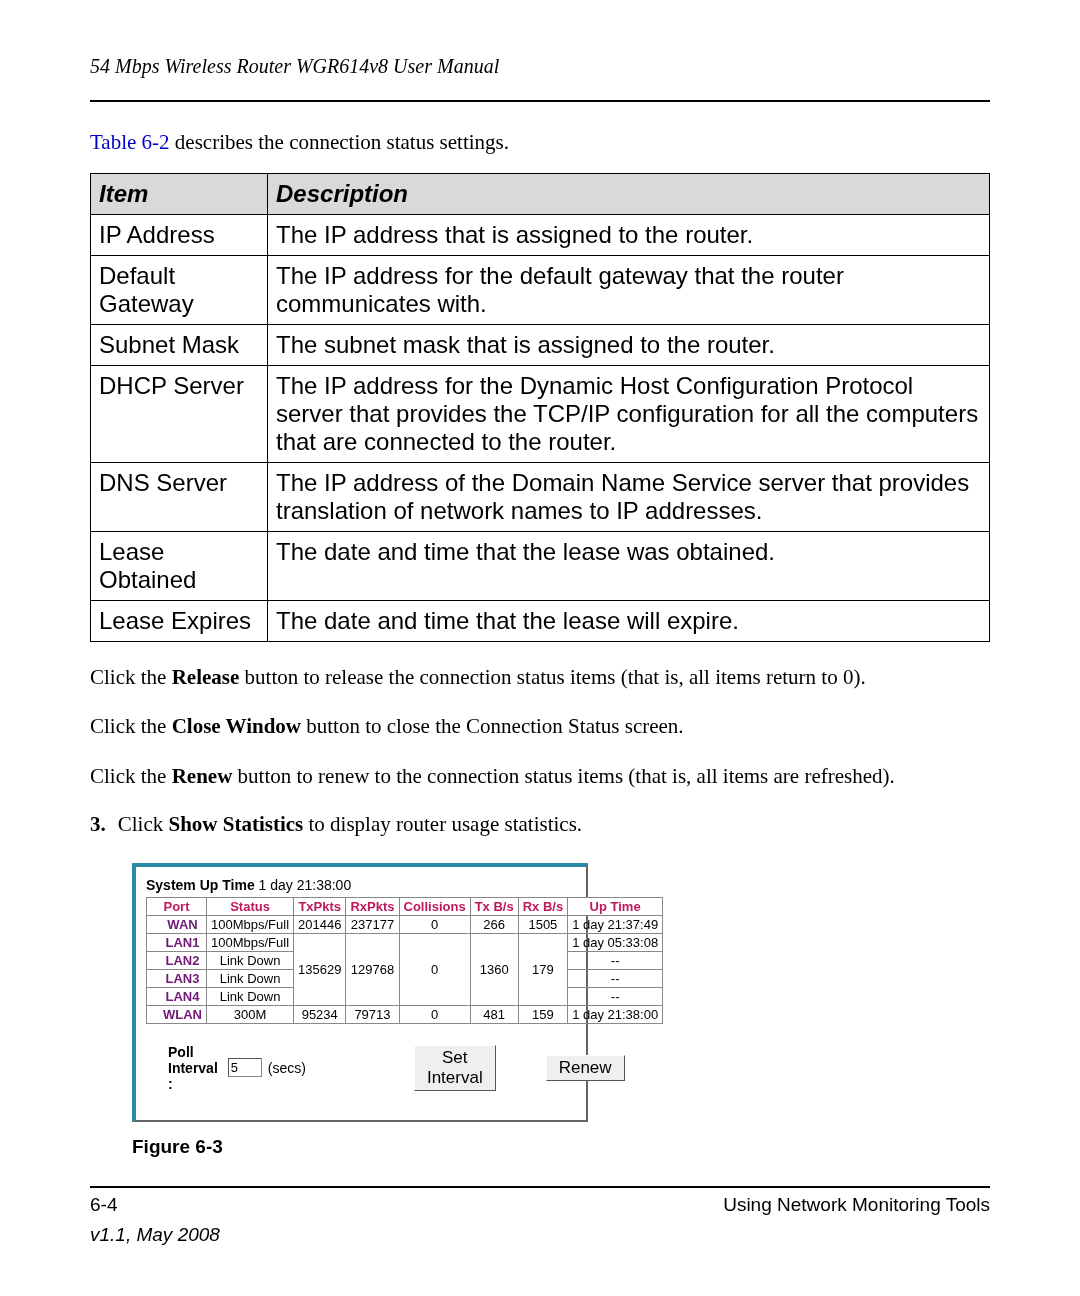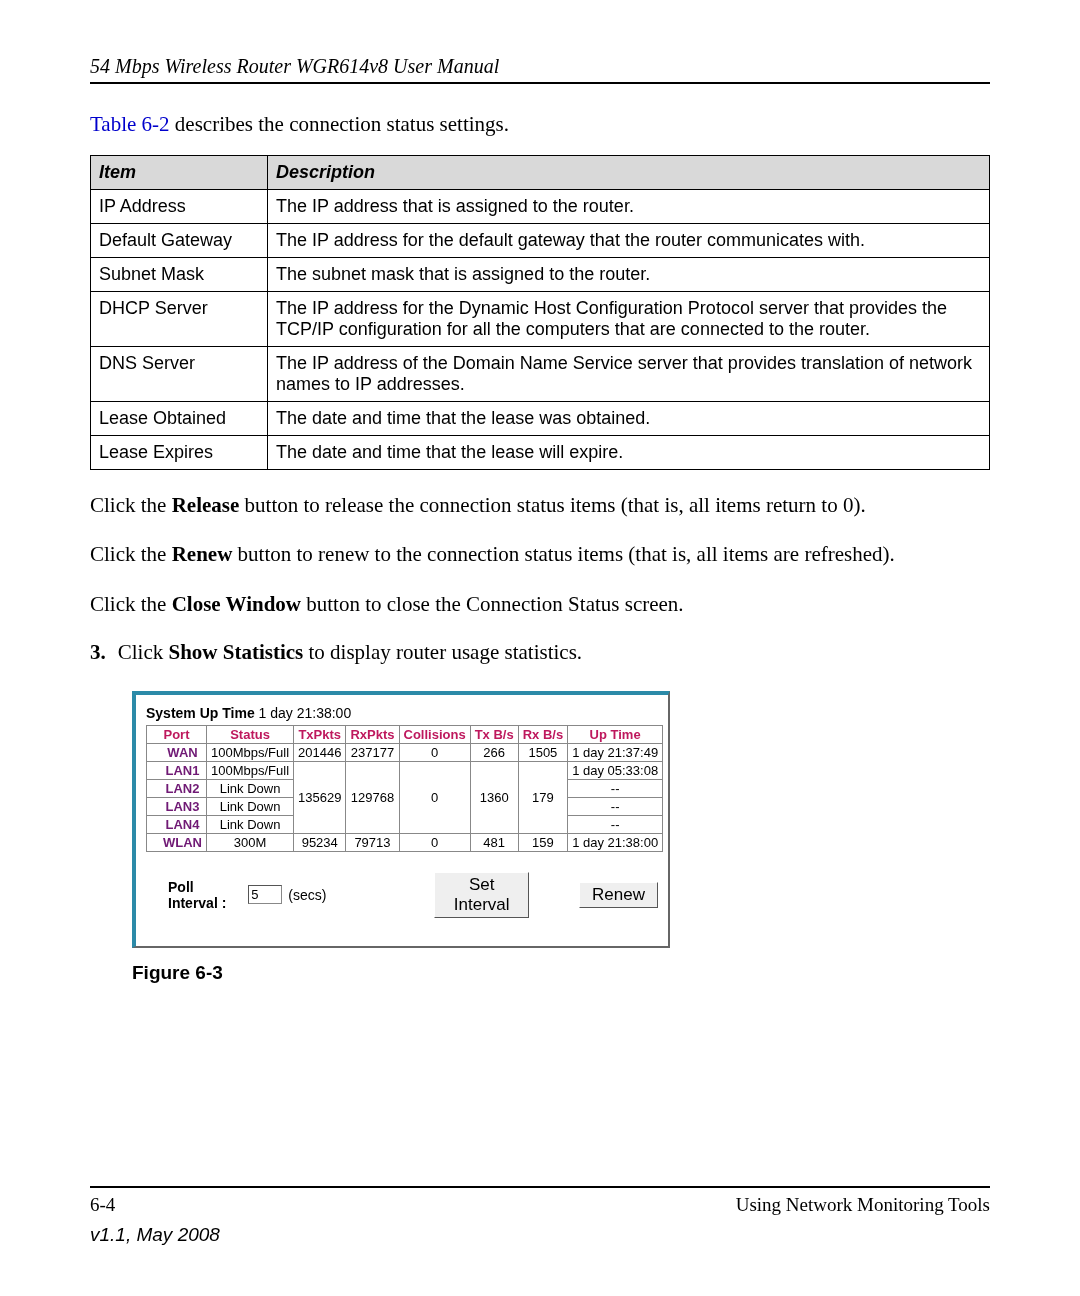--- a/index.html
+++ b/index.html
@@ -15,42 +15,42 @@
   .page {
     padding: 55px 90px 40px 90px;
     box-sizing: border-box;
     height: 100%;
     position: relative;
   }
   .running-header {
     font-style: italic;
     font-size: 20px;
     border-bottom: 2px solid #000;
-    padding-bottom: 4px;
+    padding-bottom: 22px;
     margin-bottom: 28px;
   }
   .intro-line {
     font-size: 21px;
     margin-bottom: 18px;
   }
   .intro-line a {
     color: #0000cc;
     text-decoration: none;
   }
   .table-caption {
     font-family: Arial, Helvetica, sans-serif;
     font-weight: bold;
     font-size: 19px;
     margin-bottom: 12px;
   }
   table.settings {
     width: 100%;
     border-collapse: collapse;
     font-family: Arial, Helvetica, sans-serif;
-    font-size: 18px;
+    font-size: 24px;
   }
   table.settings th, table.settings td {
     border: 1px solid #000;
     padding: 6px 8px;
     text-align: left;
     vertical-align: top;
   }
   table.settings th {
     background: #d9d9d9;
     font-weight: bold;
@@ -68,21 +68,21 @@
     font-size: 21px;
     margin-top: 22px;
   }
   .step-num { font-weight: bold; margin-right: 12px; }
   .step-text .bold { font-weight: bold; }
 
   
   .stats-wrap {
     margin-top: 26px;
     margin-left: 42px;
-    width: 538px;
+    width: 456px;
   }
   .stats-panel {
     border-top: 4px solid #2b8aa8;
     border-left: 4px solid #2b8aa8;
     border-right: 2px solid #666;
     border-bottom: 2px solid #666;
     padding: 10px 10px 28px 10px;
     font-family: Arial, Helvetica, sans-serif;
     background: #fff;
   }
@@ -156,21 +156,21 @@
     bottom: 50px;
     font-size: 19px;
   }
   .footer-rule {
     border-top: 2px solid #000;
     margin-bottom: 6px;
   }
   .footer-row {
     display: flex;
     justify-content: space-between;
-    font-family: Liberation Serif, serif;
+    font-family: Liberation Sans, sans-serif;
     align-items: center;
   }
   .footer-version {
     text-align: left;
     font-style: italic;
     font-family: Arial, Helvetica, sans-serif;
     margin-top: 8px;
   }
 </style>
 </head>
@@ -220,24 +220,24 @@
           <td class="item-col">Lease Expires</td>
           <td>The date and time that the lease will expire.</td>
         </tr>
     </tbody>
   </table>
 
   <div class="body-para">
     <span>Click the </span><span class="bold">Release</span><span> button to release the connection status items (that is, all items return to 0).</span>
   </div>
   <div class="body-para">
+    <span>Click the </span><span class="bold">Close Window</span><span> button to close the Connection Status screen.</span>
+  </div>
+  <div class="body-para">
     <span>Click the </span><span class="bold">Renew</span><span> button to renew to the connection status items (that is, all items are refreshed).</span>
-  </div>
-  <div class="body-para">
-    <span>Click the </span><span class="bold">Close Window</span><span> button to close the Connection Status screen.</span>
   </div>
 
   <div class="step-row">
     <div class="step-num">3.</div>
     <div class="step-text">
       <span>Click </span><span class="bold">Show Statistics</span><span> to display router usage statistics.</span>
     </div>
   </div>
 
   <div class="stats-wrap">

